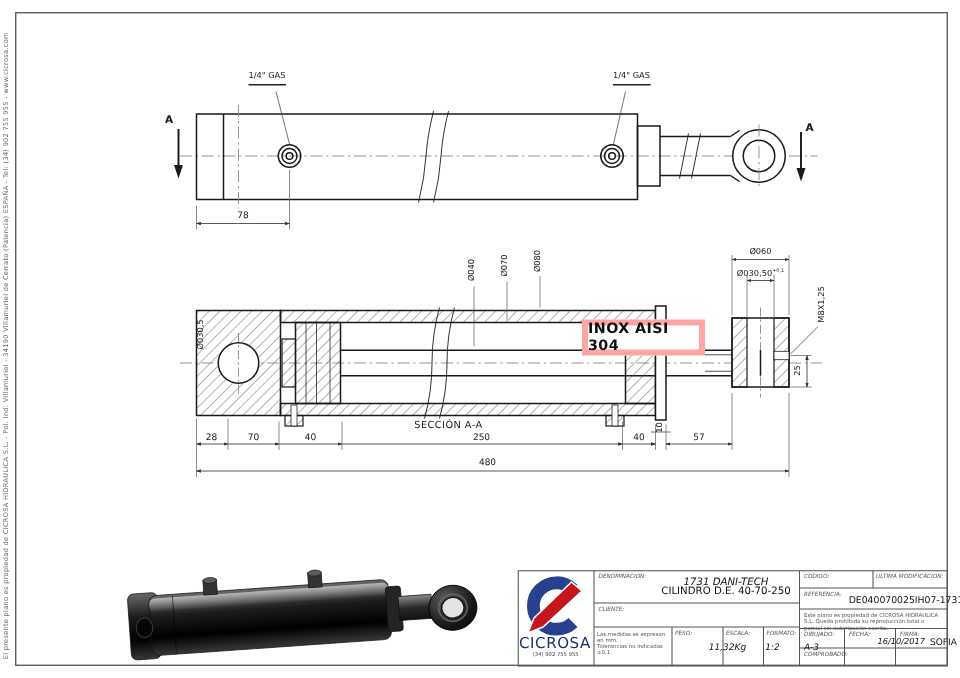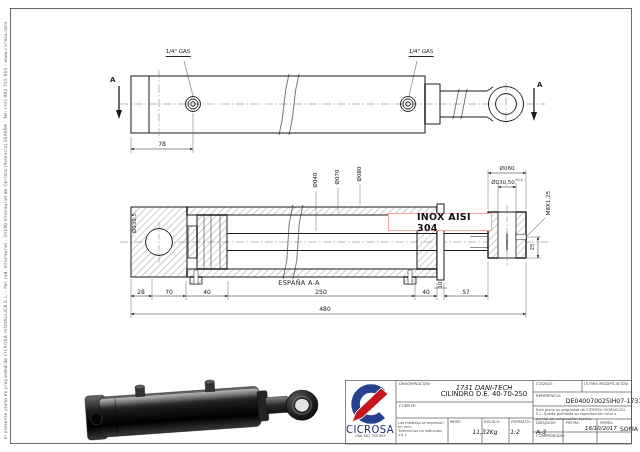--- a/index.html
+++ b/index.html
@@ -4,22 +4,22 @@
 <style>
   html,body{margin:0;padding:0;background:#fff;}
   .page{position:relative;width:640px;height:452px;background:#fff;overflow:hidden;
         font-family:"DejaVu Sans",sans-serif;}
   svg{position:absolute;left:0;top:0;}
   .t{position:absolute;font-family:"DejaVu Sans",sans-serif;color:#1a1a1a;line-height:1;white-space:nowrap;}
   .cx{transform:translateX(-50%);}
   .cc{transform:translate(-50%,-50%) rotate(-90deg);}
   .u{border-bottom:0.6px solid #222;padding-bottom:1px;}
   .inox{position:absolute;left:388px;top:213px;width:74px;height:16px;background:#fff;
-        border:1px solid #fca5a5;display:flex;align-items:center;justify-content:center;
-        font-size:9.5px;font-weight:bold;letter-spacing:.3px;color:#111;padding-left:28px;}
+        border:4px solid #fca5a5;display:flex;align-items:center;justify-content:center;
+        font-size:9.5px;font-weight:bold;letter-spacing:.3px;color:#111;}
   .lbl{position:absolute;font-size:3.8px;color:#555;font-style:italic;line-height:1;white-space:nowrap;}
   .val{position:absolute;font-size:6px;color:#111;line-height:1;white-space:nowrap;margin-left:20px;}
   .it{font-style:italic;}
   .tiny{position:absolute;font-size:3.6px;color:#555;line-height:1.25;}
   .margin-text{position:absolute;width:430px;left:-210px;top:228px;transform:rotate(-90deg);
         font-size:4.4px;color:#666;text-align:center;letter-spacing:.2px;white-space:nowrap;}
   sup{font-size:60%;}
   .brand{position:absolute;left:346px;top:424px;width:49px;text-align:left;
          font-size:10px;font-weight:normal;color:#1b2f6e;letter-spacing:.4px;}
   .brand-sub{position:absolute;left:346px;top:434px;width:49px;text-align:center;
@@ -219,21 +219,21 @@
 
   <div class="margin-text">El presente plano es propiedad de CICROSA HIDRAULICA S.L. - Pol. Ind. Villamuriel - 34190 Villamuriel de Cerrato (Palencia) ESPAÑA - Tel: (34) 902 755 955 - www.cicrosa.com</div>
 
   <div class="t cx u" style="left:178px;top:49px;font-size:5.5px;">1/4" GAS</div>
   <div class="t cx u" style="left:421px;top:49px;font-size:5.5px;">1/4" GAS</div>
   <div class="t" style="left:110px;top:77px;font-size:7px;font-weight:bold;">A</div>
   <div class="t" style="left:537px;top:82px;font-size:7px;font-weight:bold;">A</div>
   <div class="t cx" style="left:162px;top:141px;font-size:6px;">78</div>
 
   <div class="inox">INOX AISI 304</div>
-  <div class="t cx" style="left:299px;top:280px;font-size:6.5px;letter-spacing:.3px;">ESPAÑA A-A</div>
+  <div class="t cx" style="left:299px;top:280px;font-size:6.5px;letter-spacing:.3px;">SECCIÓN A-A</div>
   <div class="t cc" style="left:316px;top:180px;font-size:5.5px;">Ø040</div>
   <div class="t cc" style="left:338px;top:177px;font-size:5.5px;">Ø070</div>
   <div class="t cc" style="left:360px;top:174px;font-size:5.5px;">Ø080</div>
   <div class="t cc" style="left:135px;top:223px;font-size:5.5px;">Ø030,5</div>
   <div class="t cx" style="left:507px;top:166px;font-size:5.5px;">Ø060</div>
   <div class="t cx" style="left:507px;top:179px;font-size:5.5px;"><span>Ø030,50</span><sup>+0,1</sup></div>
   <div class="t cc" style="left:549px;top:203px;font-size:5.5px;">M8X1,25</div>
   <div class="t cc" style="left:533px;top:247px;font-size:5.5px;">25</div>
   <div class="t cc" style="left:441px;top:285px;font-size:5.5px;">10</div>
   <div class="t cx" style="left:141px;top:289px;font-size:6px;">28</div>

